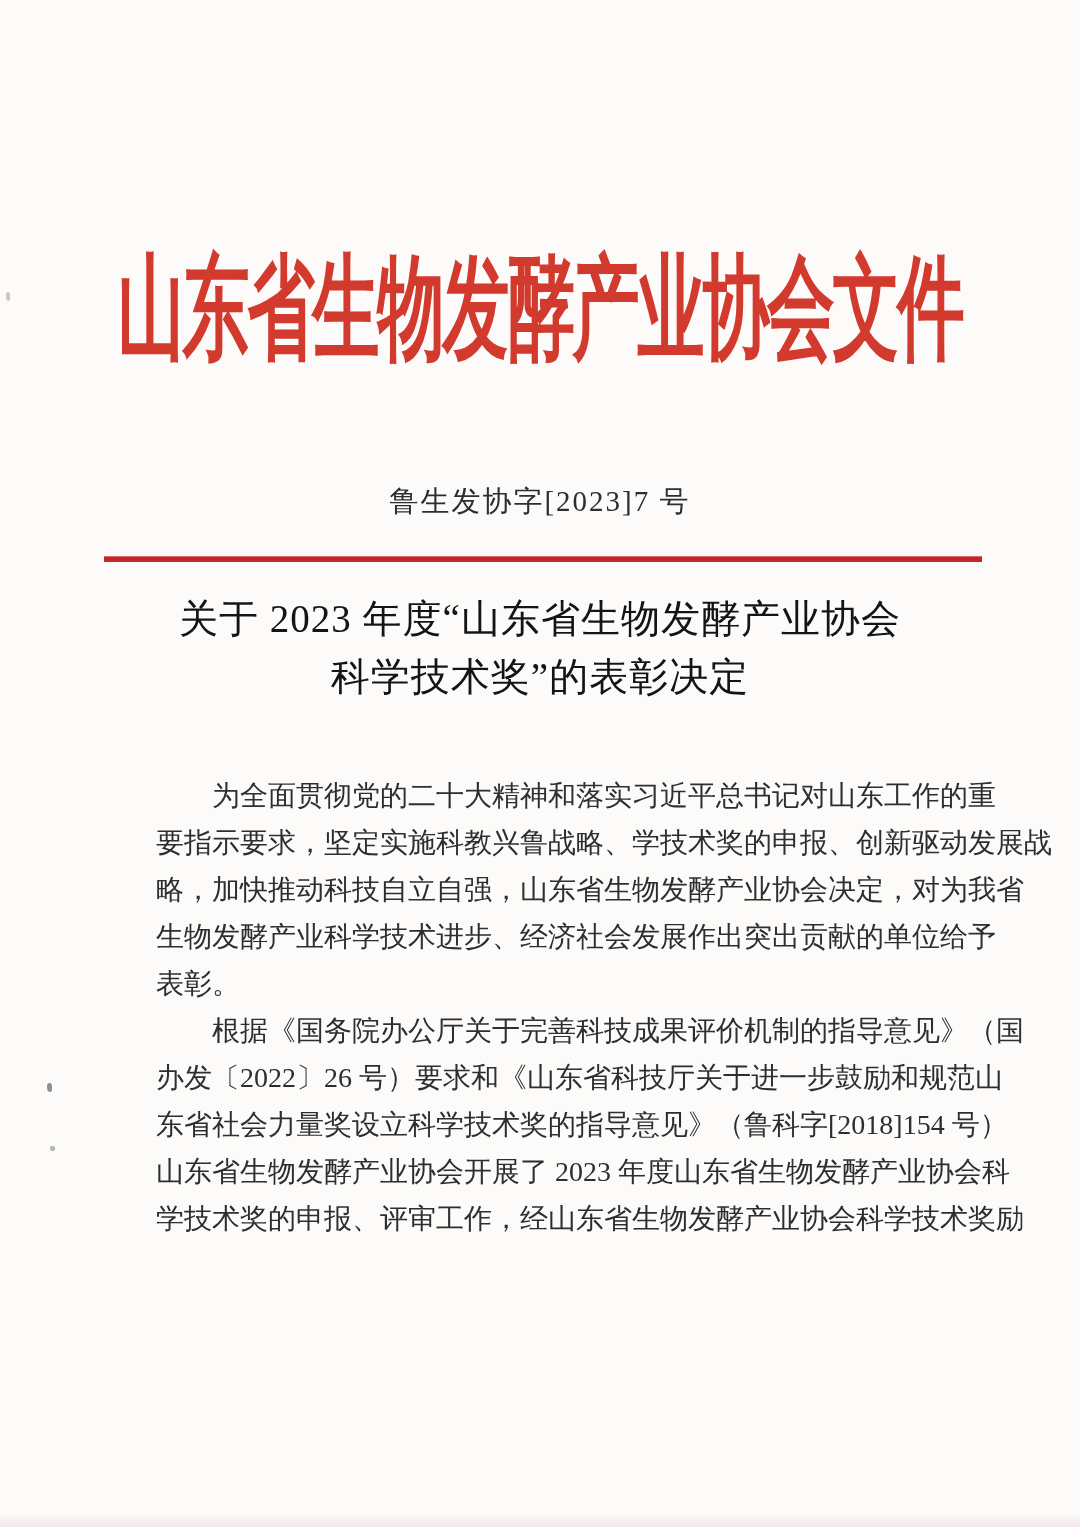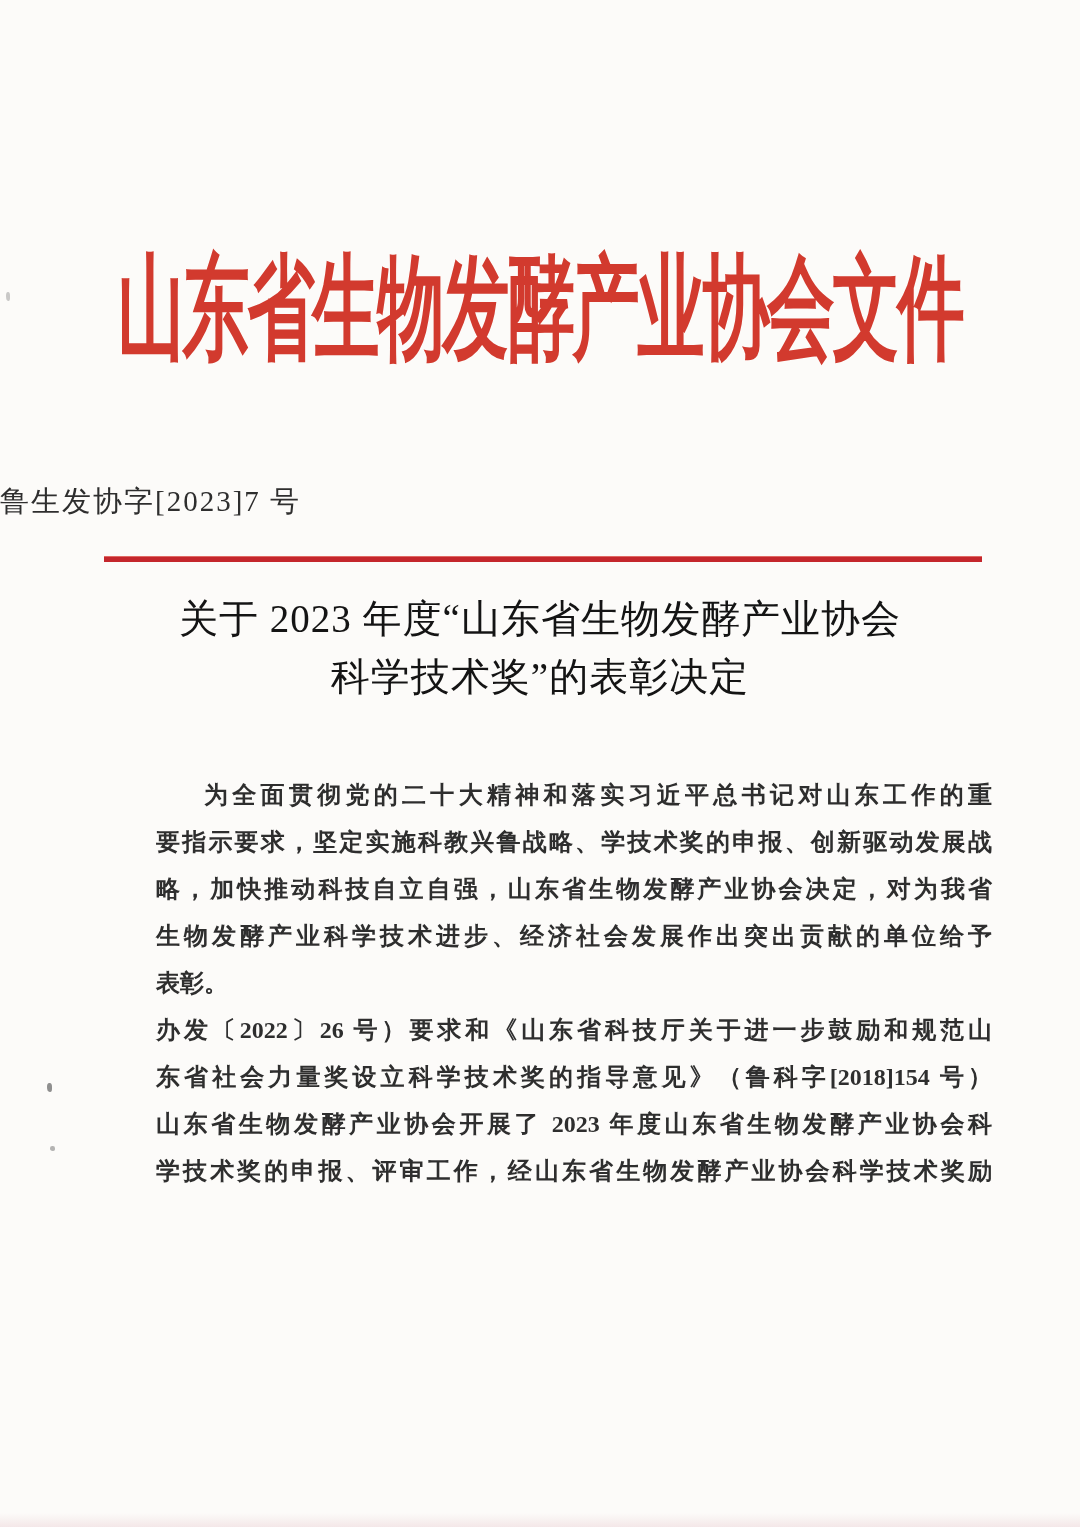--- a/index.html
+++ b/index.html
@@ -47,20 +47,21 @@
     color: var(--letterhead-red);
     transform: scaleY(1.7);
     transform-origin: center;
     font-family: "Liberation Serif", "DejaVu Serif", serif;
   }
 
   .doc-number {
     position: absolute;
     top: 482px;
     left: 0; right: 0;
+    text-align: center;
     font-size: 29px;
     letter-spacing: 2px;
     color: var(--ink);
   }
 
   .red-rule {
     position: absolute;
     top: 556px;
     left: 104px;
     width: 878px;
@@ -79,23 +80,22 @@
     color: var(--title-ink);
     line-height: 58px;
     letter-spacing: 1px;
   }
 
   .body-text {
     position: absolute;
     top: 772px;
     left: 156px;
     width: 836px;
-    font-size: 24px;
+    font-size: 28px;
     color: var(--ink);
-    font-weight: bold;
   }
   .body-text .line {
     line-height: 47px;
     height: 47px;
     white-space: nowrap;
     text-align: justify;
     text-align-last: justify;
     text-justify: inter-character;
     overflow: visible;
   }
@@ -135,20 +135,21 @@
 
   <div class="body-text">
     <div class="paragraph">
       <div class="line indent">为全面贯彻党的二十大精神和落实习近平总书记对山东工作的重</div>
       <div class="line">要指示要求，坚定实施科教兴鲁战略、学技术奖的申报、创新驱动发展战</div>
       <div class="line">略，加快推动科技自立自强，山东省生物发酵产业协会决定，对为我省</div>
       <div class="line">生物发酵产业科学技术进步、经济社会发展作出突出贡献的单位给予</div>
       <div class="line short">表彰。</div>
     </div>
     <div class="paragraph">
+      <div class="line indent">根据《国务院办公厅关于完善科技成果评价机制的指导意见》（国</div>
       <div class="line">办发〔2022〕26 号）要求和《山东省科技厅关于进一步鼓励和规范山</div>
       <div class="line">东省社会力量奖设立科学技术奖的指导意见》（鲁科字[2018]154 号）</div>
       <div class="line">山东省生物发酵产业协会开展了 2023 年度山东省生物发酵产业协会科</div>
       <div class="line">学技术奖的申报、评审工作，经山东省生物发酵产业协会科学技术奖励</div>
     </div>
   </div>
 
   <div class="speck speck-1"></div>
   <div class="speck speck-2"></div>
   <div class="speck speck-3"></div>

